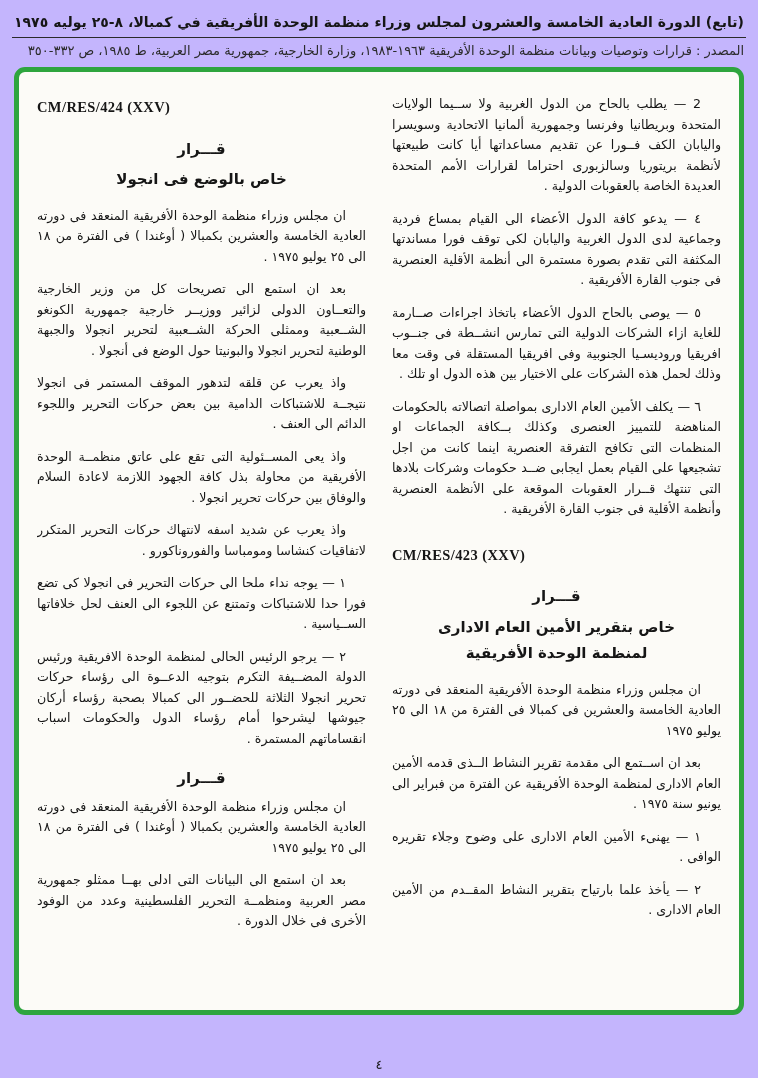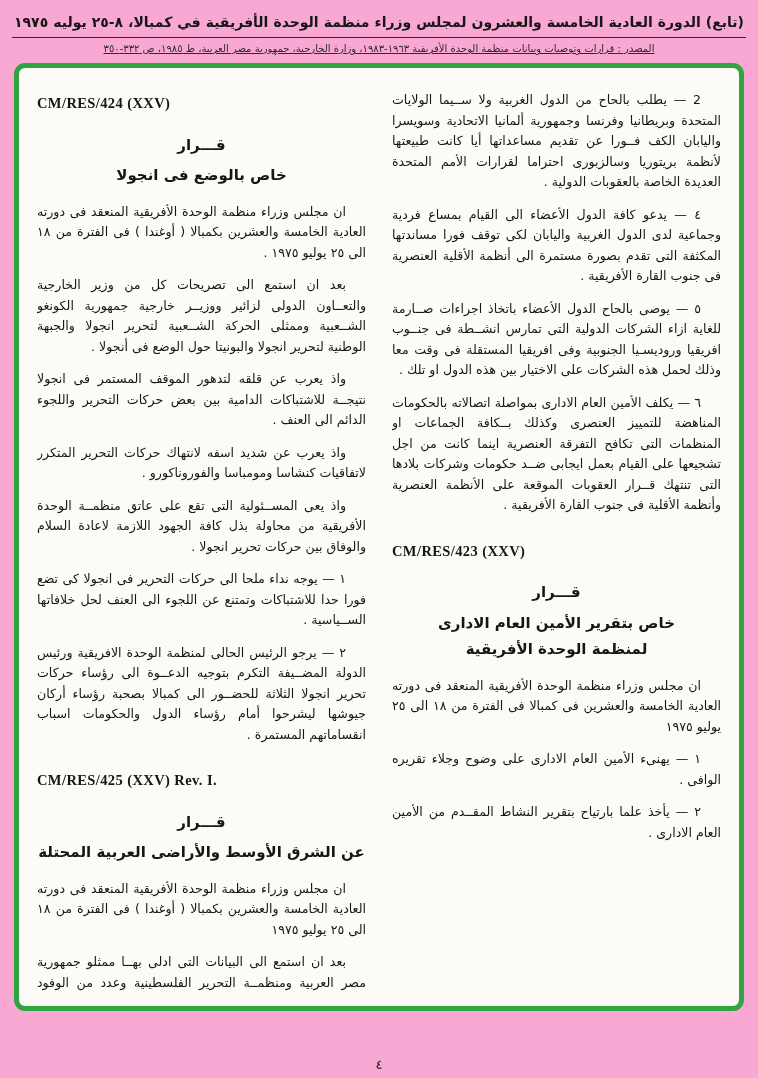--- a/index.html
+++ b/index.html
@@ -1,21 +1,21 @@
 <!DOCTYPE html>
 <html lang="ar" dir="rtl"><head>
 <meta charset="utf-8">
 <style>
   html, body { margin: 0; padding: 0; background: #e8e8e4; }
   .page {
     position: relative;
     width: 758px;
     height: 1078px;
     margin: 0 auto;
-    background: #f9a8d4;
+    background: #c4b5fd;
     color: #161616;
     font-family: "DejaVu Sans", sans-serif;
     direction: rtl;
     box-sizing: border-box;
     overflow: hidden;
   }
   .doc-header { padding: 14px 10px 0 10px; }
   .doc-title {
     font-size: 14px;
     font-weight: 700;
@@ -24,25 +24,24 @@
     direction: rtl;
     padding: 0 4px;
     letter-spacing: 0.2px;
   }
   .header-rule {
     border: 0;
     border-top: 1.5px solid #2a2a2a;
     margin: 7px 2px 5px 2px;
   }
   .doc-source {
-    font-size: 10px;
-    text-align: center;
+    font-size: 13px;
+    text-align: right;
     color: #2b2b2b;
     padding: 0 4px;
-    text-decoration: underline;
   }
   .green-box {
     box-sizing: border-box;
     margin: 9px 14px 0 14px;
     height: 948px;
     border: 5px solid #2ea53e;
     border-radius: 11px;
     padding: 22px 18px 12px 18px;
     overflow: hidden;
     background: #fcfbf7;
@@ -116,39 +115,38 @@
         <p class="body-par">2 — يطلب بالحاح من الدول الغربية ولا ســيما الولايات المتحدة وبريطانيا وفرنسا وجمهورية ألمانيا الاتحادية وسويسرا واليابان الكف فــورا عن تقديم مساعداتها أيا كانت طبيعتها لأنظمة بريتوريا وسالزبورى احتراما لقرارات الأمم المتحدة العديدة الخاصة بالعقوبات الدولية .</p>
         <p class="body-par">٤ — يدعو كافة الدول الأعضاء الى القيام بمساع فردية وجماعية لدى الدول الغربية واليابان لكى توقف فورا مساندتها المكثفة التى تقدم بصورة مستمرة الى أنظمة الأقلية العنصرية فى جنوب القارة الأفريقية .</p>
         <p class="body-par">٥ — يوصى بالحاح الدول الأعضاء باتخاذ اجراءات صــارمة للغاية ازاء الشركات الدولية التى تمارس انشــطة فى جنــوب افريقيا وروديسـيا الجنوبية وفى افريقيا المستقلة فى وقت معا وذلك لحمل هذه الشركات على الاختيار بين هذه الدول او تلك .</p>
         <p class="body-par">٦ — يكلف الأمين العام الادارى بمواصلة اتصالاته بالحكومات المناهضة للتمييز العنصرى وكذلك بــكافة الجماعات او المنظمات التى تكافح التفرقة العنصرية اينما كانت من اجل تشجيعها على القيام بعمل ايجابى ضــد حكومات وشركات بلادها التى تنتهك قــرار العقوبات الموقعة على الأنظمة العنصرية وأنظمة الأقلية فى جنوب القارة الأفريقية .</p>
 
         <div class="res-code mt-lg">CM/RES/423 (XXV)</div>
         <div class="res-title">قـــرار</div>
         <div class="res-subtitle">خاص بتقرير الأمين العام الادارى</div>
         <div class="res-subtitle res-subtitle-last">لمنظمة الوحدة الأفريقية</div>
         <p class="body-par">ان مجلس وزراء منظمة الوحدة الأفريقية المنعقد فى دورته العادية الخامسة والعشرين فى كمبالا فى الفترة من ١٨ الى ٢٥ يوليو ١٩٧٥</p>
+        <p class="body-par">بعد ان اســتمع الى مقدمة تقرير النشاط الــذى قدمه الأمين العام الادارى لمنظمة الوحدة الأفريقية عن الفترة من فبراير الى يونيو سنة ١٩٧٥ .</p>
         <p class="body-par">١ — يهنىء الأمين العام الادارى على وضوح وجلاء تقريره الوافى .</p>
         <p class="body-par">٢ — يأخذ علما بارتياح بتقرير النشاط المقــدم من الأمين العام الادارى .</p>
       </section>
 
       <section class="col">
         <div class="res-code">CM/RES/424 (XXV)</div>
         <div class="res-title">قـــرار</div>
         <div class="res-subtitle res-subtitle-last">خاص بالوضع فى انجولا</div>
         <p class="body-par">ان مجلس وزراء منظمة الوحدة الأفريقية المنعقد فى دورته العادية الخامسة والعشرين بكمبالا ( أوغندا ) فى الفترة من ١٨ الى ٢٥ يوليو ١٩٧٥ .</p>
         <p class="body-par">بعد ان استمع الى تصريحات كل من وزير الخارجية والتعــاون الدولى لزائير ووزيــر خارجية جمهورية الكونغو الشــعبية وممثلى الحركة الشــعبية لتحرير انجولا والجبهة الوطنية لتحرير انجولا والبونيتا حول الوضع فى أنجولا .</p>
         <p class="body-par">واذ يعرب عن قلقه لتدهور الموقف المستمر فى انجولا نتيجــة للاشتباكات الدامية بين بعض حركات التحرير واللجوء الدائم الى العنف .</p>
+        <p class="body-par">واذ يعى المســئولية التى تقع على عاتق منظمــة الوحدة الأفريقية من محاولة بذل كافة الجهود اللازمة لاعادة السلام والوفاق بين حركات تحرير انجولا .</p>
         <p class="body-par">واذ يعرب عن شديد اسفه لانتهاك حركات التحرير المتكرر لاتفاقيات كنشاسا ومومباسا والفوروناكورو .</p>
-        <p class="body-par">واذ يعى المســئولية التى تقع على عاتق منظمــة الوحدة الأفريقية من محاولة بذل كافة الجهود اللازمة لاعادة السلام والوفاق بين حركات تحرير انجولا .</p>
         <p class="body-par">١ — يوجه نداء ملحا الى حركات التحرير فى انجولا كى تضع فورا حدا للاشتباكات وتمتنع عن اللجوء الى العنف لحل خلافاتها الســياسية .</p>
         <p class="body-par">٢ — يرجو الرئيس الحالى لمنظمة الوحدة الافريقية ورئيس الدولة المضــيفة التكرم بتوجيه الدعــوة الى رؤساء حركات تحرير انجولا الثلاثة للحضــور الى كمبالا بصحبة رؤساء أركان جيوشها ليشرحوا أمام رؤساء الدول والحكومات اسباب انقساماتهم المستمرة .</p>
 
-        <div class="res-code mt-lg">CM/RES/425 (XXV) Rev. I.</div>
         <div class="res-title">قـــرار</div>
-        <div class="res-subtitle res-subtitle-last">عن الشرق الأوسط والأراضى العربية المحتلة</div>
         <p class="body-par">ان مجلس وزراء منظمة الوحدة الأفريقية المنعقد فى دورته العادية الخامسة والعشرين بكمبالا ( أوغندا ) فى الفترة من ١٨ الى ٢٥ يوليو ١٩٧٥</p>
         <p class="body-par">بعد ان استمع الى البيانات التى ادلى بهــا ممثلو جمهورية مصر العربية ومنظمــة التحرير الفلسطينية وعدد من الوفود الأخرى فى خلال الدورة .</p>
       </section>
 
     </div>
   </div>
 
   <footer class="page-footer">
     <span>٤</span>
   </footer>

